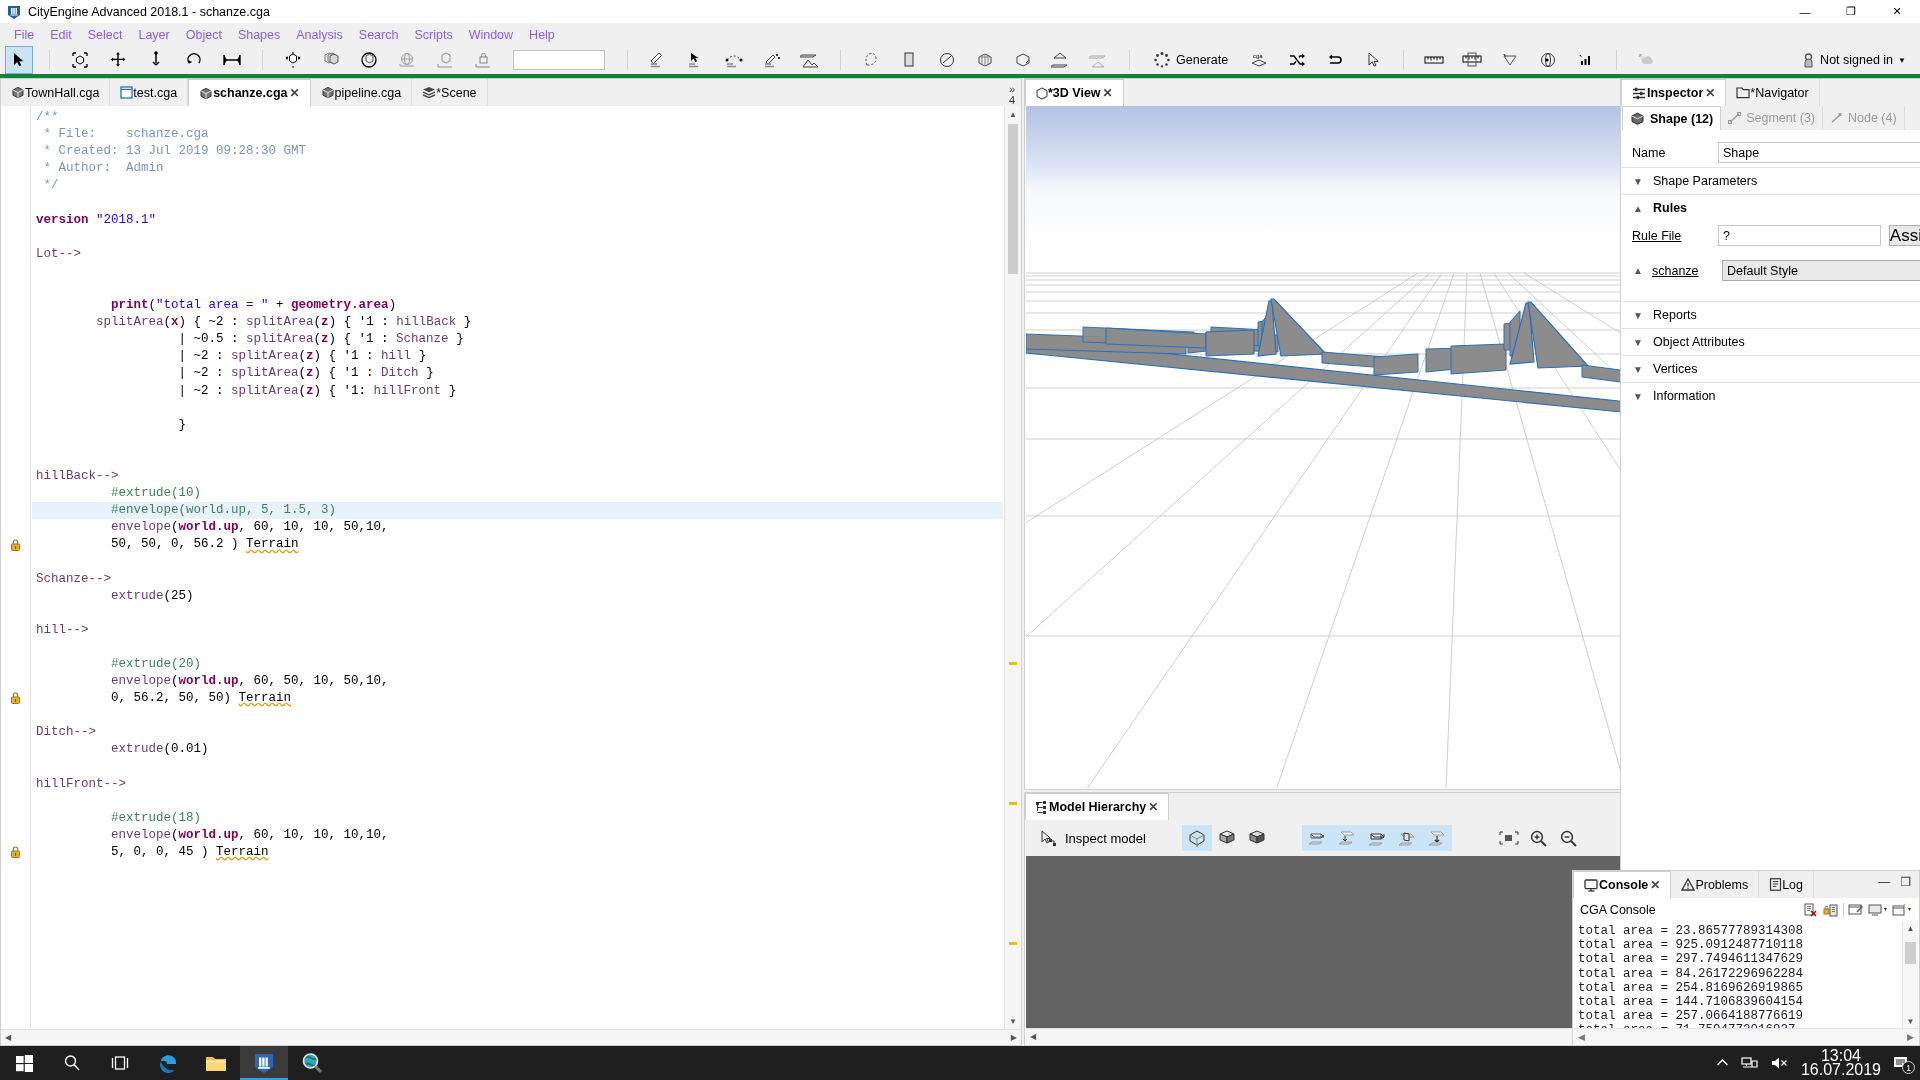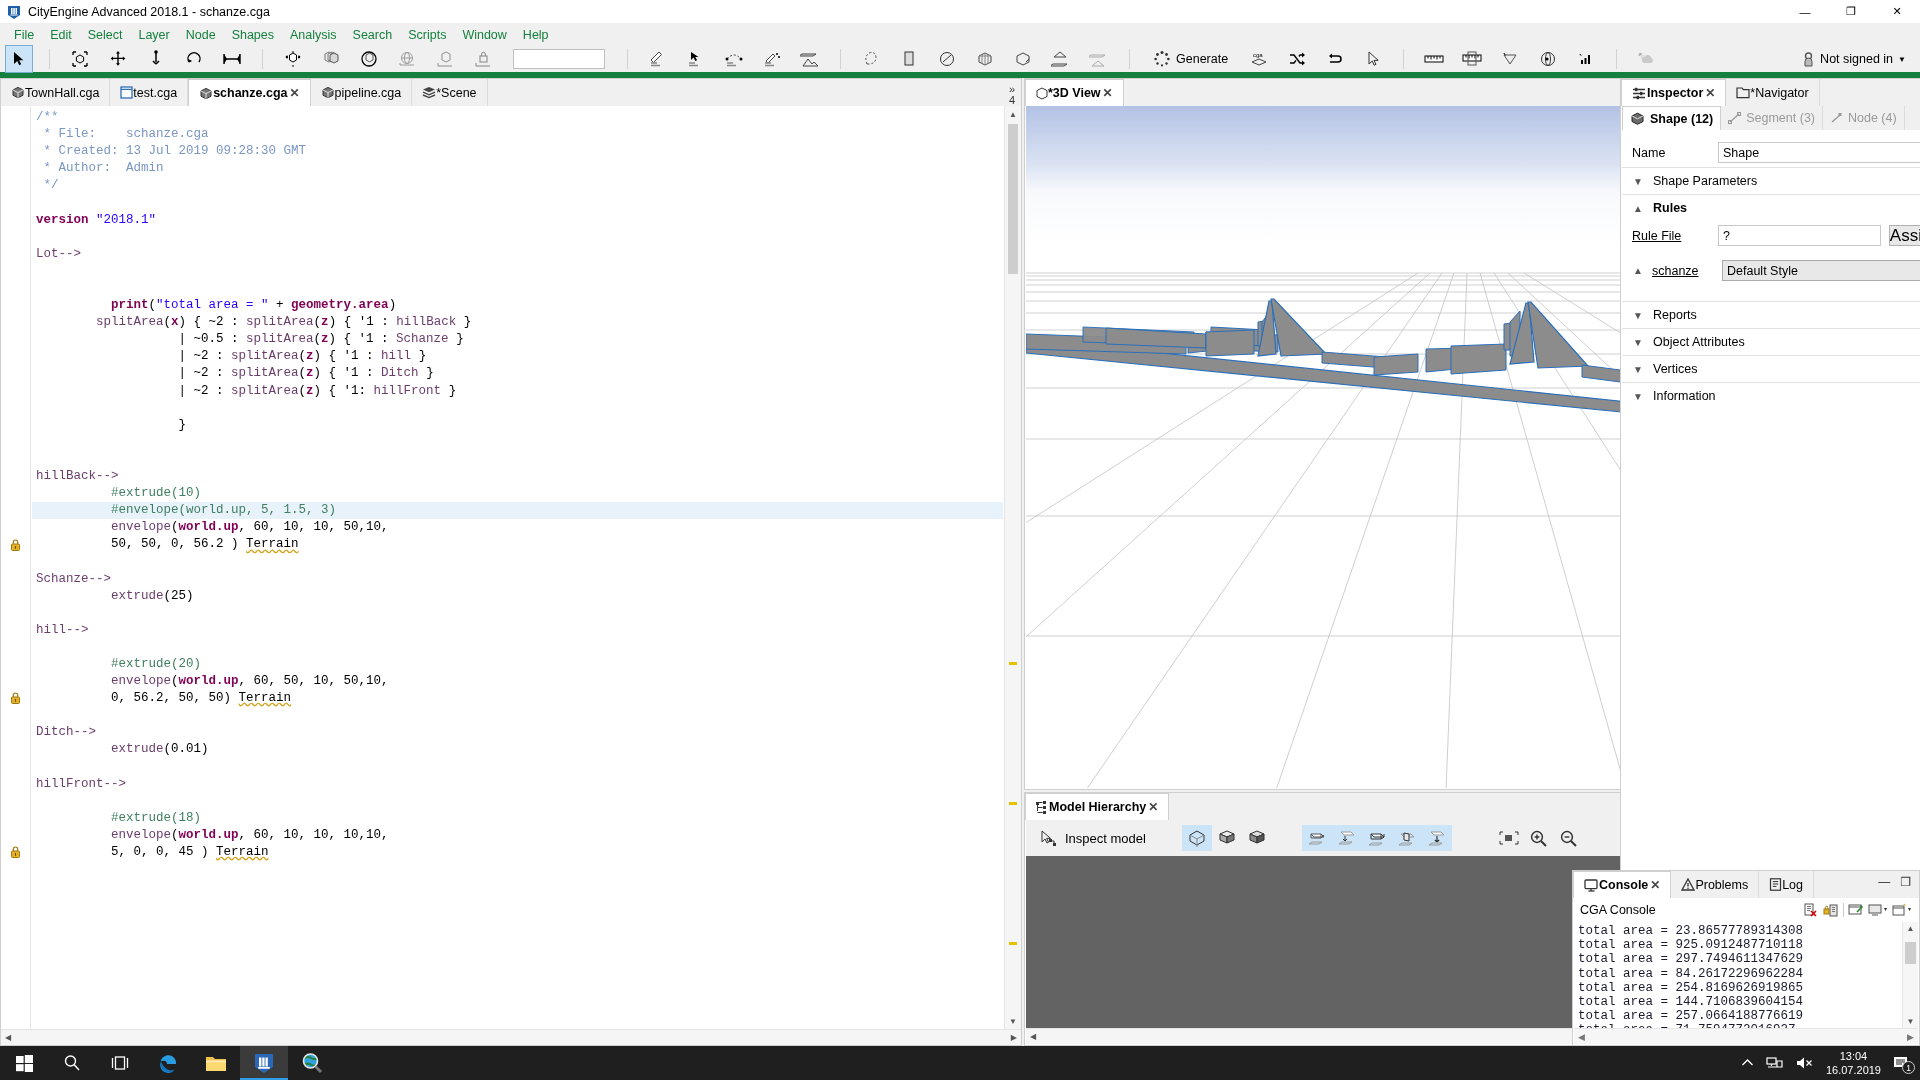--- a/index.html
+++ b/index.html
@@ -19,26 +19,26 @@
   .titlebar .tb-icon { width:16px; height:16px; margin-right:6px; flex:0 0 auto; }
   .titlebar .tb-text { font-size: 12.5px; color:#000; }
   .win-btns { margin-left:auto; display:flex; height:24px; }
   .win-btn {
     width: 46px; height: 24px; display:flex; align-items:center; justify-content:center;
     font-size: 11px; color:#000;
   }
 
   
   .menubar { height: 22px; display:flex; align-items:center; padding-left:6px; background:#f0f0f0; }
-  .menubar .mi { padding: 2px 8px; font-size:12.5px; color:#15803d; white-space:nowrap; }
+  .menubar .mi { padding: 2px 8px; font-size:12.5px; color:#8b5cf6; white-space:nowrap; }
 
   
   .toolbar {
     height: 32px; display:flex; align-items:center; background:#f0f0f0;
-    padding: 0 6px; gap: 12px; border-bottom:6px solid #15803d;
+    padding: 0 6px; gap: 12px; border-bottom:4px solid #15803d;
   }
   .tb-item {
     width: 26px; height: 26px; display:flex; align-items:center; justify-content:center;
     flex:0 0 auto;
   }
   .tb-item.active { background:#cce4f7; outline:1px solid #7aadd4; }
   .tb-sep { width:1px; height:20px; background:#d2d2d2; margin:0 5px; flex:0 0 auto; }
   .tb-input {
     width:92px; height:20px; border:1px solid #bfbfbf; background:#fff; margin:0 5px;
     font-size:12px; padding:0 3px; color:#000;
@@ -148,21 +148,21 @@
   .con-hs { position:absolute; left:1px; right:1px; bottom:1px; height:16px; background:#f6f6f6; border-top:1px solid #e6e6e6; display:flex; align-items:center; justify-content:space-between; padding:0 4px; font-size:9px; color:#777;}
 
   
   .taskbar {
     position:absolute; left:0; bottom:0; width:1920px; height:34px; background:#1f1f1f;
     display:flex; align-items:center;
   }
   .tb-app { width:48px; height:34px; display:flex; align-items:center; justify-content:center; }
   .tb-app.active { background:#3b3b3b; box-shadow: inset 0 -2px 0 #2f9ee6; }
   .tray { margin-left:auto; display:flex; align-items:center; gap:12px; padding-right:8px; color:#fff; }
-  .clock { font-size:11px; color:#fff; text-align:center; line-height:14px; }
+  .clock { font-size:16px; color:#fff; text-align:center; line-height:14px; }
 
   svg { display:block; }
 </style>
 </head>
 <body>
 
 <div id="app">
 
   <div class="titlebar">
     <span class="tb-icon">
@@ -178,21 +178,21 @@
       <div class="win-btn">❐</div>
       <div class="win-btn close">✕</div>
     </div>
   </div>
 
   <div class="menubar" id="menubar">
       <div class="mi">File</div>
       <div class="mi">Edit</div>
       <div class="mi">Select</div>
       <div class="mi">Layer</div>
-      <div class="mi">Node</div>
+      <div class="mi">Object</div>
       <div class="mi">Shapes</div>
       <div class="mi">Analysis</div>
       <div class="mi">Search</div>
       <div class="mi">Scripts</div>
       <div class="mi">Window</div>
       <div class="mi">Help</div>
     </div>
 
   <div class="toolbar">
     <div class="tb-item active">

